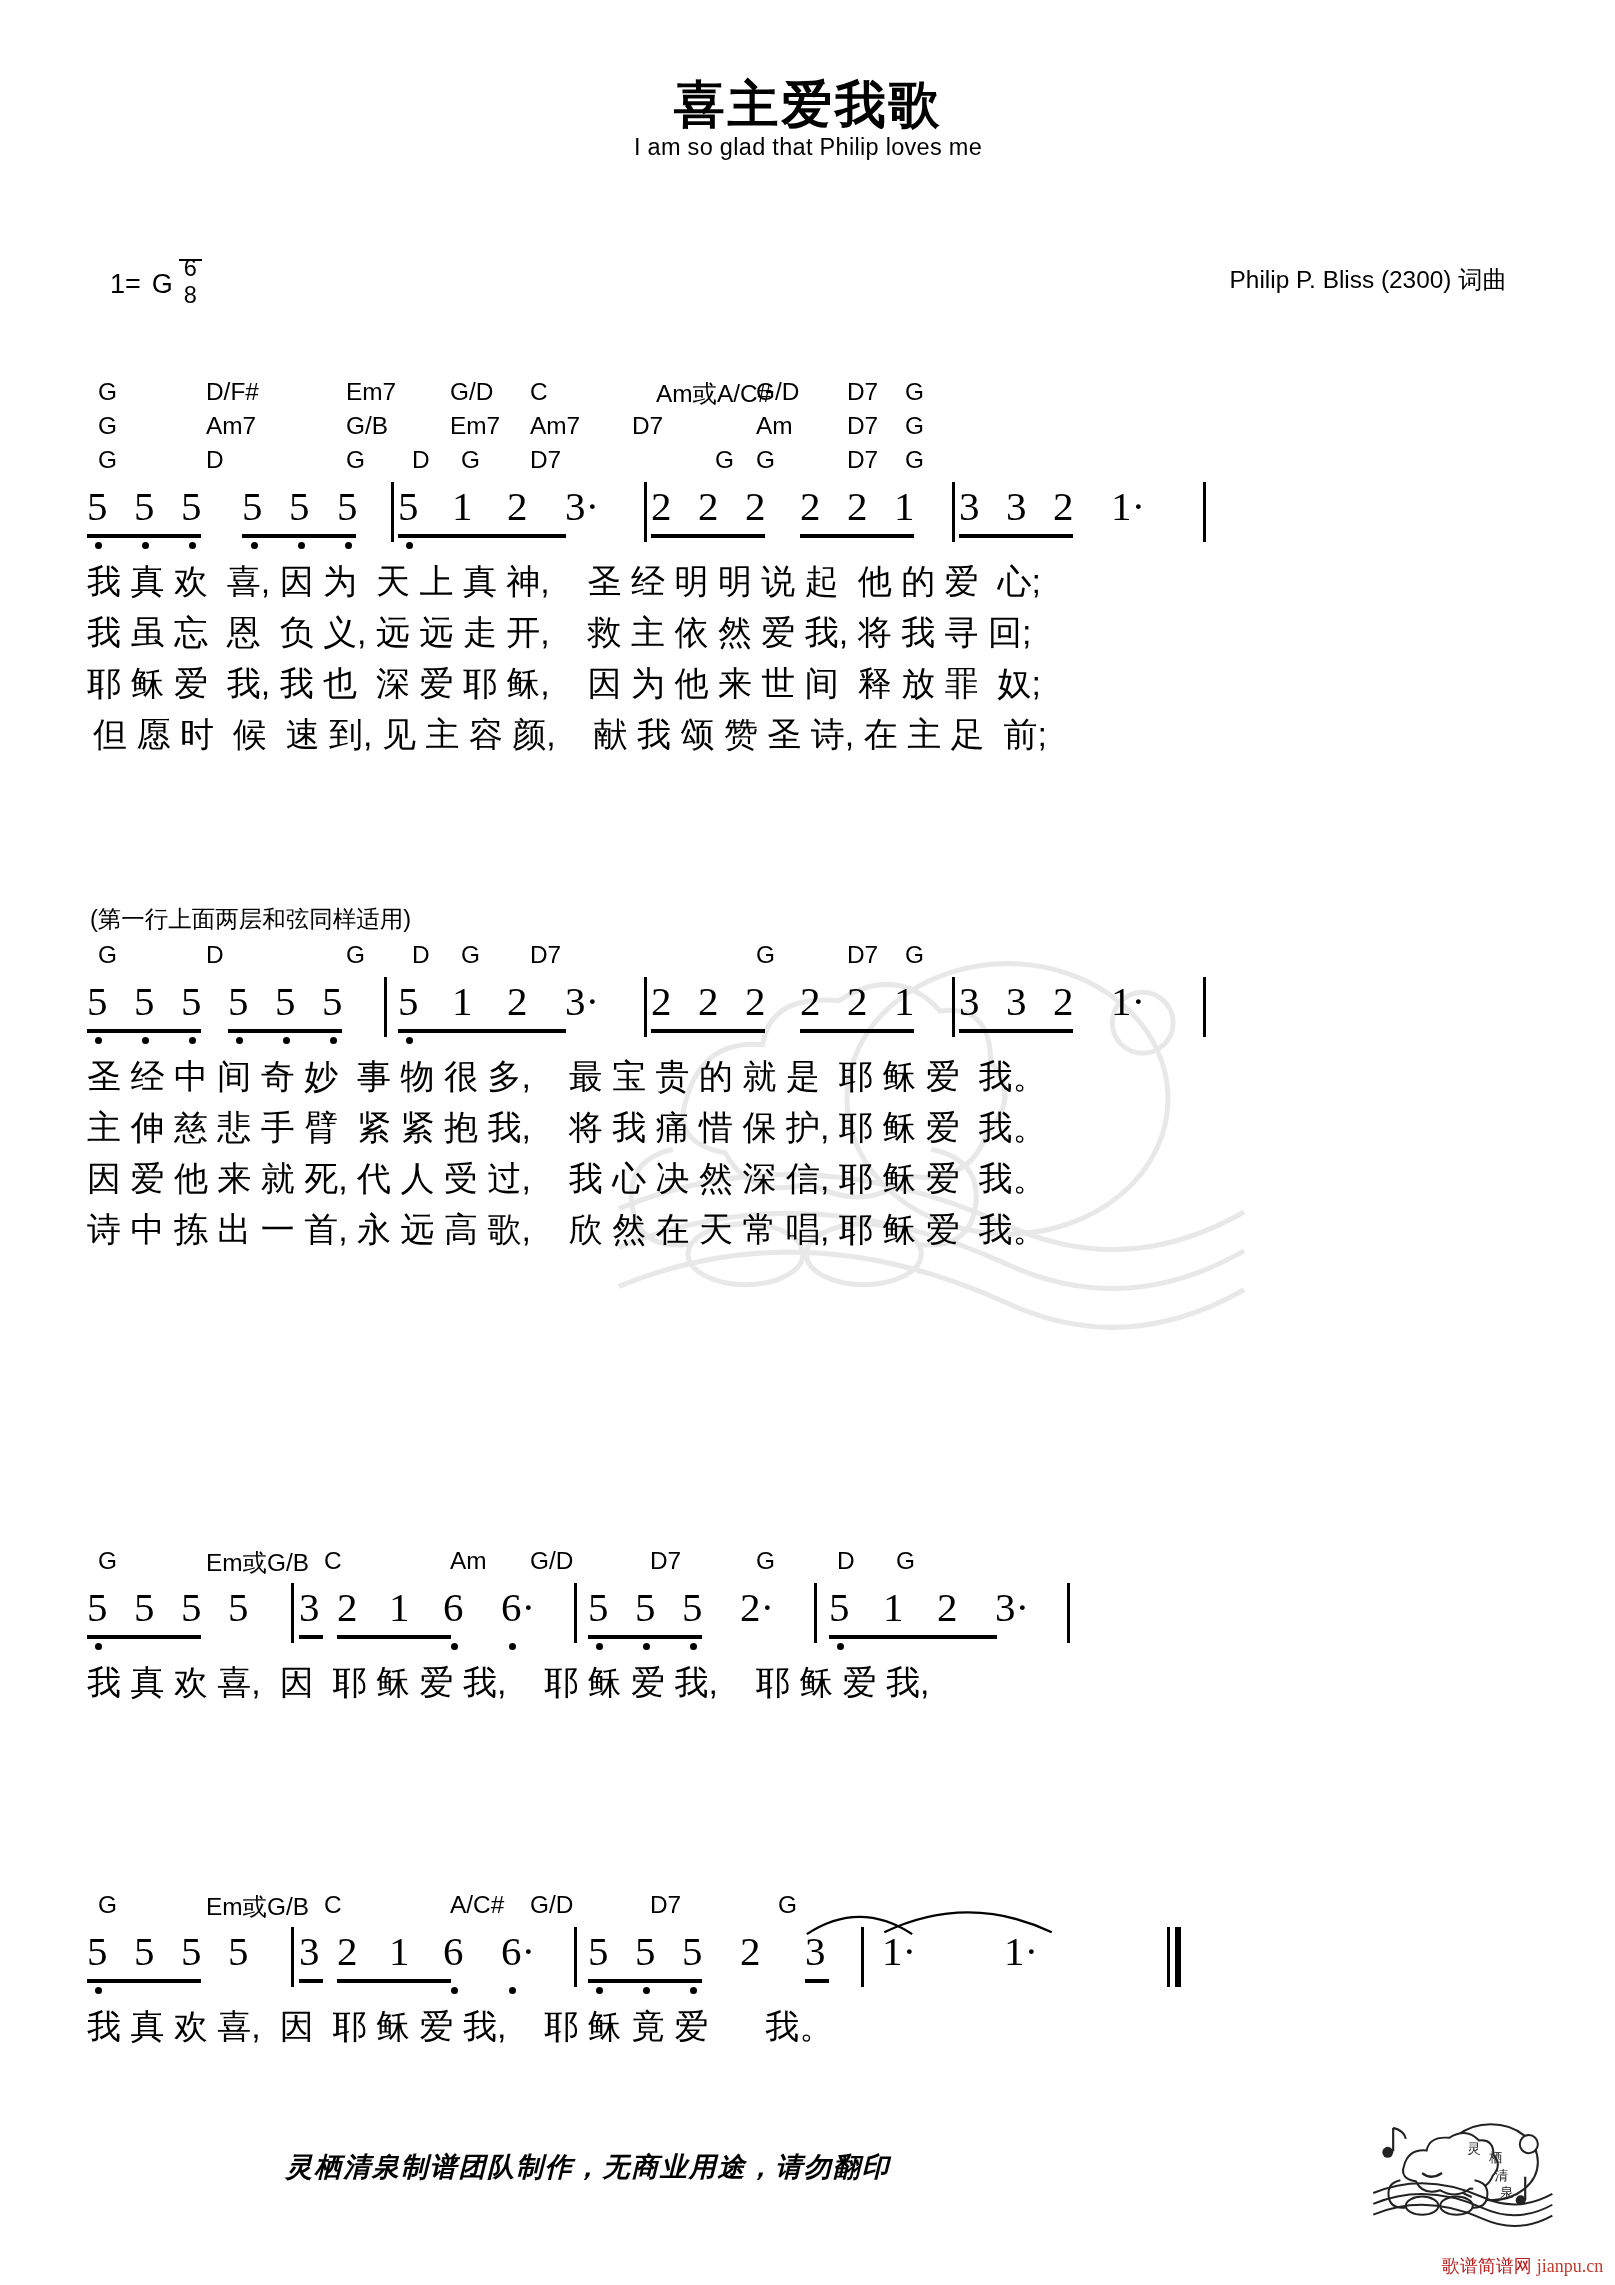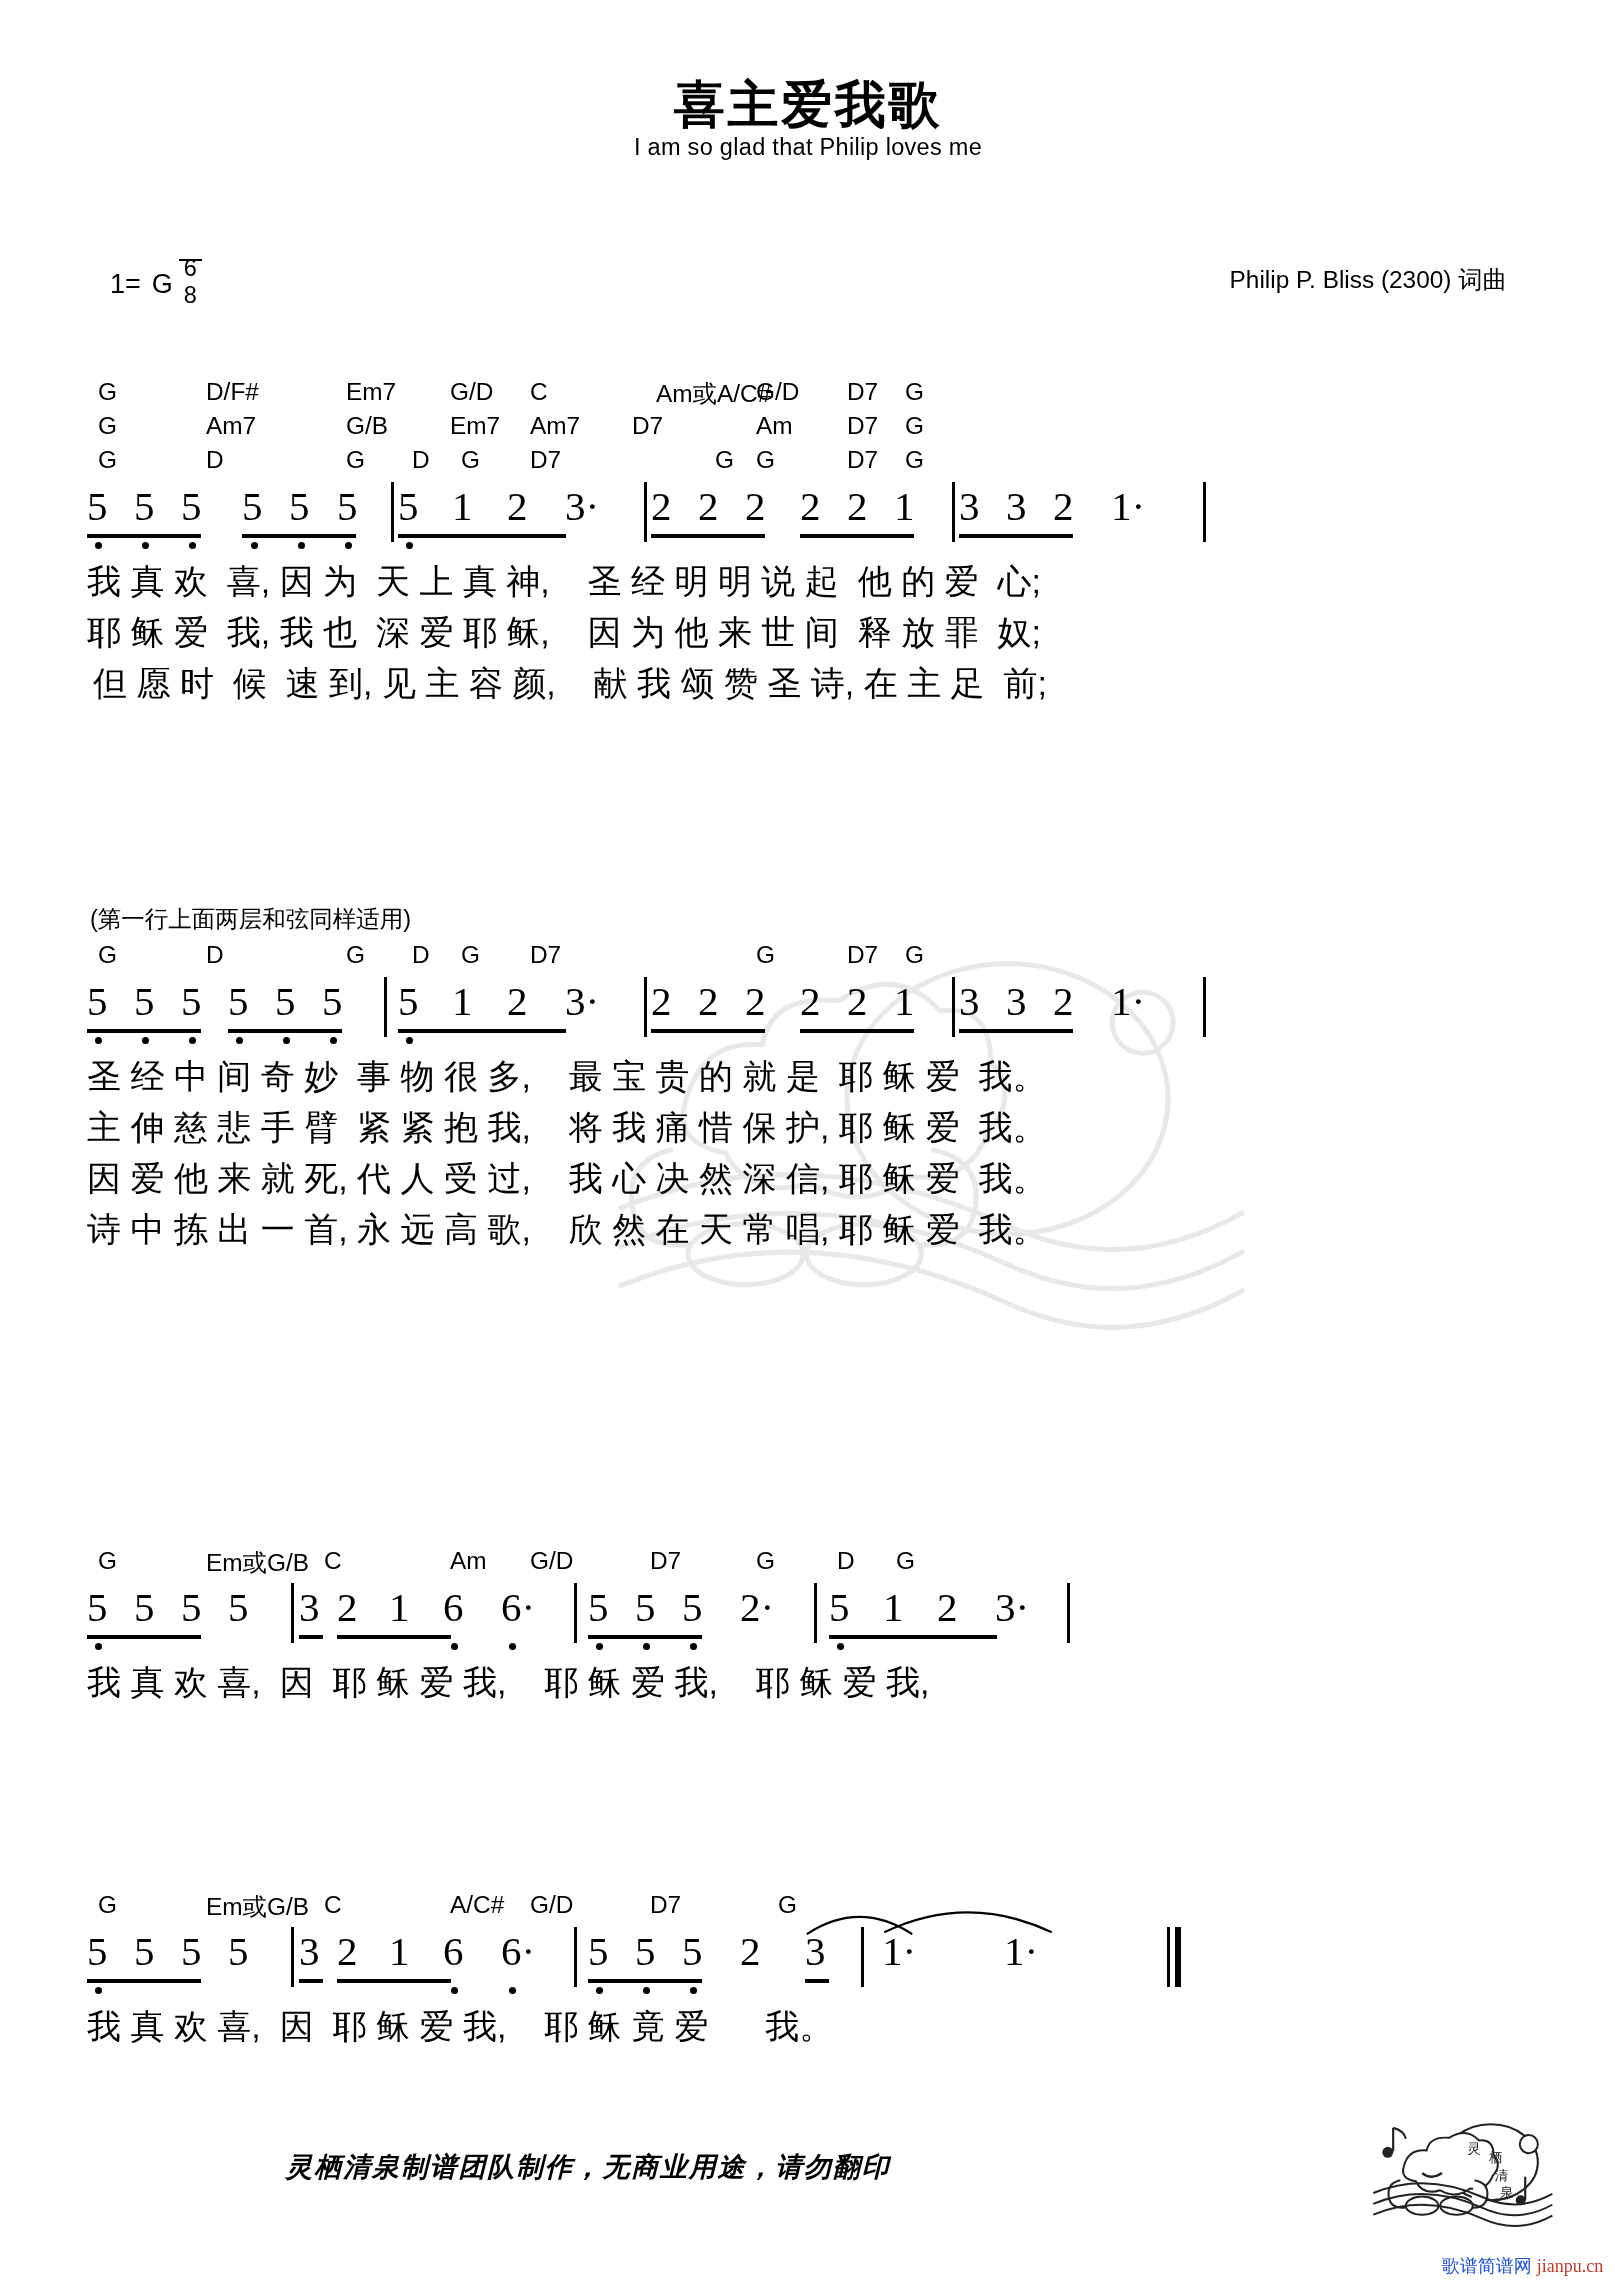--- a/index.html
+++ b/index.html
@@ -74,21 +74,21 @@
   .footer-text{
     position:absolute;left:0;top:2149px;width:1176px;text-align:center;
     font-size:27px;font-family:"Liberation Serif","DejaVu Serif",serif;
     font-style:italic;font-weight:bold;letter-spacing:1.8px;
   }
   .logo{position:absolute;left:1357px;top:2115px;width:208px;height:118px;}
   .logo svg{width:100%;height:100%;}
   .sitemark{
     position:absolute;right:12.7px;bottom:7.2px;font-size:18px;white-space:nowrap;
   }
-  .sitemark .cn{color:#1d4ed8;}
+  .sitemark .cn{color:#b91c1c;}
   .sitemark .en{color:#c0392b;font-family:"Liberation Serif","DejaVu Serif",serif;}
 </style>
 </head>
 <body>
 
 <div class="page">
 
   <div class="watermark">
     <svg viewBox="0 0 400 300" xmlns="http://www.w3.org/2000/svg" fill="none" stroke="#000" stroke-width="3">
       <ellipse cx="250" cy="120" rx="95" ry="80"></ellipse>
@@ -189,20 +189,23 @@
           <div class="note" style="left: 1006px;">3</div>
           <div class="note" style="left: 1053px;">2</div>
           <div class="note" style="left: 1111px;">1·</div>
           <div class="bar" style="left: 391px;"></div>
           <div class="bar" style="left: 644px;"></div>
           <div class="bar" style="left: 952px;"></div>
           <div class="bar" style="left: 1203px;"></div>
         </div>
         <div class="lyricline">
           <span class="lyric" style="left: 87px;">我 真 欢  喜, 因 为  天 上 真 神,    圣 经 明 明 说 起  他 的 爱  心;</span>
+        </div>
+        <div class="lyricline">
+          <span class="lyric" style="left: 87px;">我 虽 忘  恩  负 义, 远 远 走 开,    救 主 依 然 爱 我, 将 我 寻 回;</span>
         </div>
         <div class="lyricline">
           <span class="lyric" style="left: 87px;">耶 稣 爱  我, 我 也  深 爱 耶 稣,    因 为 他 来 世 间  释 放 罪  奴;</span>
         </div>
         <div class="lyricline">
           <span class="lyric" style="left: 93px;">但 愿 时  候  速 到, 见 主 容 颜,    献 我 颂 赞 圣 诗, 在 主 足  前;</span>
         </div>
       </div>
       <div class="system" style="top: 941px;">
         <div class="sysnote" style="left: 90px; top: -38px;">(第一行上面两层和弦同样适用)</div>

